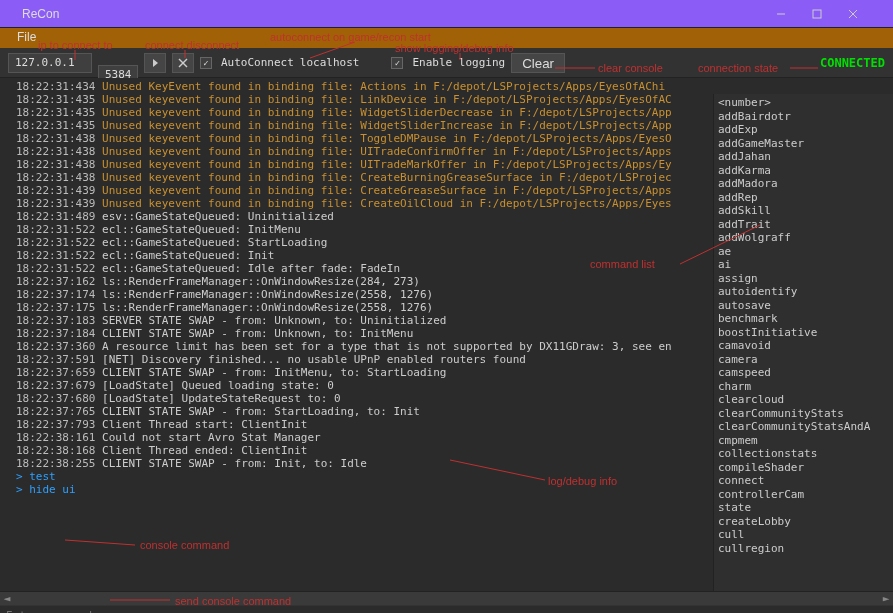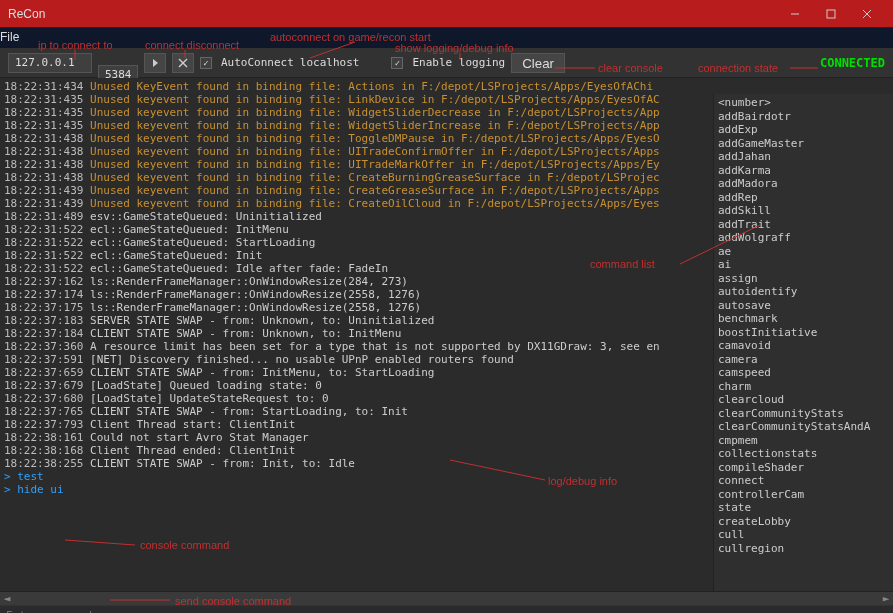--- a/index.html
+++ b/index.html
@@ -1,36 +1,36 @@
 <!DOCTYPE html>
 <html><head>
 <meta charset="utf-8">
 <style>
 * { margin:0; padding:0; box-sizing:border-box; }
 body { width:893px; height:613px; background:#2b2b2b; font-family:Consolas,monospace; font-size:11px; color:#ccc; overflow:hidden; position:relative; }
-.titlebar { height:28px; background:#b91c1c; display:flex; align-items:center; padding:0 8px; border-bottom:1px solid #222; }
+.titlebar { height:28px; background:#8b5cf6; display:flex; align-items:center; padding:0 22px; border-bottom:1px solid #222; }
 .titlebar .title { flex:1; font-family:"Segoe UI",sans-serif; font-size:12px; color:#ddd; }
 .titlebar .btn { width:36px; height:28px; display:flex; align-items:center; justify-content:center; color:#ccc; }
 .titlebar .btn svg { width:10px; height:10px; }
-.menubar { height:20px; padding:2px 0; background:#0f172a; font-family:"Segoe UI",sans-serif; font-size:12px; }
+.menubar { height:20px; padding:2px 17px; background:#a16207; font-family:"Segoe UI",sans-serif; font-size:12px; }
 .menubar span { color:#ddd; }
 .toolbar { height:30px; background:#323232; display:flex; align-items:center; padding:4px 8px; gap:6px; border-bottom:1px solid #222; }
 .toolbar input[type=text] { background:#3f3f3f; border:1px solid #555; color:#ddd; font-family:Consolas,monospace; font-size:11px; padding:2px 6px; height:20px; }
 .ip { width:84px; } .port { width:40px;margin-top:24px; }
 .iconbtn { width:22px; height:20px; background:#454545; border:1px solid #555; display:flex; align-items:center; justify-content:center; color:#ccc; }
 .iconbtn svg { width:12px; height:12px; }
 .chk { width:12px; height:12px; background:#3f3f3f; border:1px solid #666; display:inline-flex; align-items:center; justify-content:center; margin-right:3px; }
 .chk.on::before { content:"✓"; font-size:9px; color:#ddd; }
 .lbl { color:#ddd; }
 .txtbtn { background:#454545; border:1px solid #555; color:#ddd; padding:2px 10px; height:20px; }
 .spacer { flex:1; }
 .conn { font-family:Consolas,monospace; font-size:12px; font-weight:bold; }
 .connected { color:#00e000; }
 .main { display:flex; height:513px; }
-.log { flex:1; overflow:hidden; background:#2b2b2b; padding:2px 4px; font-size:11px; line-height:13px; position:relative; }
+.log { flex:1; overflow:hidden; background:#2b2b2b; padding:2px 16px; font-size:11px; line-height:13px; position:relative; }
 .logline { white-space:nowrap; }
 .ts { color:#bbb; }
 .warn { color:#c89030; }
 .norm { color:#ccc; }
 .cmd { color:#2ea0ff; }
 .sidebar { width:180px; background:#2f2f2f; border-left:1px solid #222; overflow:hidden; padding:2px 4px; font-size:11px; line-height:13.5px;margin-top:16px; }
 .sidebar div { color:#ccc; white-space:nowrap; }
 .hscroll { height:14px; background:#3a3a3a; border-top:1px solid #222; display:flex; align-items:center; }
 .hscroll .arrow { width:14px; height:14px; display:flex; align-items:center; justify-content:center; color:#888; }
 .inputbar { height:20px; background:#2b2b2b; border-top:1px solid #333; }

